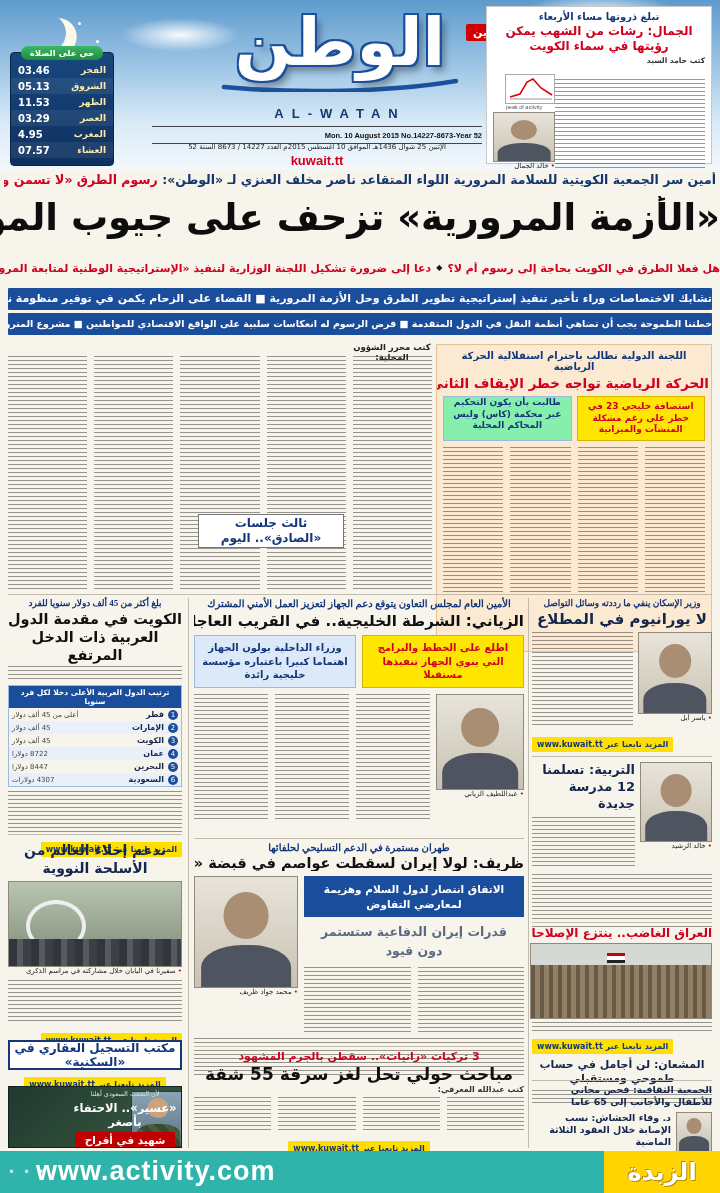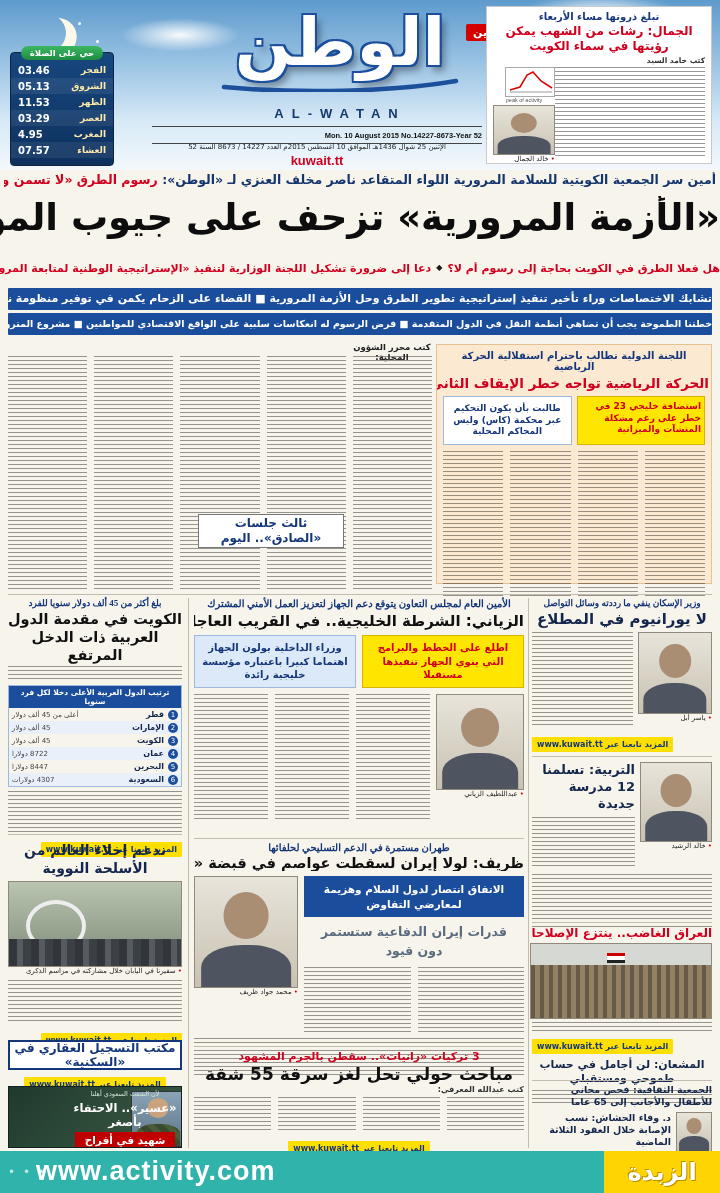--- a/index.html
+++ b/index.html
@@ -35,44 +35,44 @@
   .latin{text-align:center;letter-spacing:8px;font-size:13px;font-weight:bold;color:#15396e;
          font-family:"Liberation Sans",sans-serif;}
   .dateline{display:flex;justify-content:space-between;align-items:center;border-top:1px solid #444;
             border-bottom:1px solid #444;height:16px;font-size:7.5px;color:#111;white-space:nowrap;overflow:hidden;}
   .dl-en{direction:ltr;font-family:"Liberation Sans",sans-serif;font-weight:bold;}
   .site{text-align:center;color:#d1001f;font-weight:bold;font-size:13px;font-family:"Liberation Sans",sans-serif;}
   .meteor{background:#fff;border:1px solid #c9c9c9;padding:4px 6px;box-sizing:border-box;}
   .m-kick{color:#14367a;font-weight:bold;font-size:10px;text-align:center;}
   .m-head{color:#d1001f;font-weight:bold;font-size:12px;text-align:center;line-height:1.25;margin:2px 0;}
   .m-by{font-size:7.5px;font-weight:bold;color:#333;}
-  .m-row{display:flex;margin-top:2px;}
+  .m-row{display:flex;margin-top:9px;align-items:flex-end;}
   .chart{width:48px;height:28px;background:#fff;border:1px solid #aaa;}
   .chart-cap{font-size:5.5px;color:#555;direction:ltr;text-align:center;font-family:"Liberation Sans",sans-serif;}
 
   
   .lead-kicker{text-align:center;font-weight:bold;font-size:12.5px;white-space:nowrap;overflow:hidden;}
   .main-headline{text-align:center;font-weight:bold;font-size:37px;color:#0d0d0d;white-space:nowrap;overflow:hidden;letter-spacing:-1px;}
   .subhead{text-align:center;font-weight:bold;font-size:11px;color:#d1001f;white-space:nowrap;overflow:hidden;}
   .diamond{color:#1a1a1a;font-size:8px;margin:0 5px;vertical-align:2px;}
   .bluestrip{background:#1b4d9d;color:#fff;font-weight:bold;text-align:center;height:22px;line-height:22px;
              white-space:nowrap;overflow:hidden;border-radius:1px;}
   .lead-byline{font-size:8.5px;font-weight:bold;color:#222;text-align:center;}
   .inset-box{border:1px solid #777;background:#fff;color:#14367a;font-weight:bold;font-size:12px;
              display:flex;align-items:center;justify-content:center;text-align:center;line-height:1.25;padding:2px;box-sizing:border-box;}
 
   
   .sports{background:#fce9d2;border:1px solid #e6c193;box-sizing:border-box;}
   .s-kick{color:#14367a;font-weight:bold;font-size:10px;text-align:center;padding:5px 4px 1px;}
   .s-head{color:#d1001f;font-weight:bold;font-size:13.5px;text-align:center;white-space:nowrap;overflow:hidden;padding:2px 2px 5px;}
   .s-boxes{display:flex;gap:5px;margin:0 6px;}
-  .s-yellow{flex:1;background:#ffe600;color:#d1001f;font-weight:bold;font-size:9px;
+  .s-yellow{flex:1;background:#ffe600;color:#d1001f;font-weight:bold;font-size:9px;text-align:center;
             padding:4px 3px;border:1px solid #d8b400;line-height:1.3;}
-  .s-blue{flex:1;background:#ffffff;color:#14367a;font-weight:bold;font-size:9px;text-align:center;
-          padding:6px 3px;border:1px solid #9db9dd;line-height:1.3;}
+  .s-blue{flex:1;background:#86efac;color:#14367a;font-weight:bold;font-size:9px;text-align:center;
+          padding:0 3px;border:1px solid #9db9dd;line-height:1.3;}
 
   
   .kick-sm{color:#14367a;font-weight:bold;text-align:center;font-family:Liberation Serif, serif;}
   .head-dark{font-weight:bold;color:#101010;text-align:center;}
   .head-navy{font-weight:bold;color:#13264d;text-align:center;}
   .head-red{font-weight:bold;color:#d1001f;text-align:center;}
   .nowrap{white-space:nowrap;overflow:hidden;}
 
   
   .inc-table{border:1px solid #9db9dd;margin-top:3px;}
@@ -224,21 +224,21 @@
   <div class="abs lead-byline" style="left:352px;top:342px;width:80px">كتب محرر الشؤون المحلية:</div>
   <div class="abs cols" style="left:8px;top:356px;width:424px;height:234px">
     <div class="col gk"></div>
     <div class="col gk"></div>
     <div class="col gk"></div>
     <div class="col gk"></div>
     <div class="col gk"></div>
   </div>
   <div class="abs inset-box" style="left:198px;top:514px;width:146px;height:34px">ثالث جلسات «الصادق».. اليوم</div>
 
-  <div class="abs sports" style="left:436px;top:344px;width:276px;height:240px">
+  <div class="abs sports" style="left:436px;top:344px;width:276px;height:308px">
     <div class="s-kick">اللجنة الدولية تطالب باحترام استقلالية الحركة الرياضية</div>
     <div class="s-head">الحركة الرياضية تواجه خطر الإيقاف الثاني</div>
     <div class="s-boxes">
       <div class="s-yellow">استضافة خليجي 23 في خطر على رغم مشكلة المنشآت والميزانية</div>
       <div class="s-blue">طالبت بأن يكون التحكيم عبر محكمة (كاس) وليس المحاكم المحلية</div>
     </div>
     <div class="cols" style="height:146px;margin:6px 6px 0">
       <div class="col gk"></div>
       <div class="col gk"></div>
       <div class="col gk"></div>

